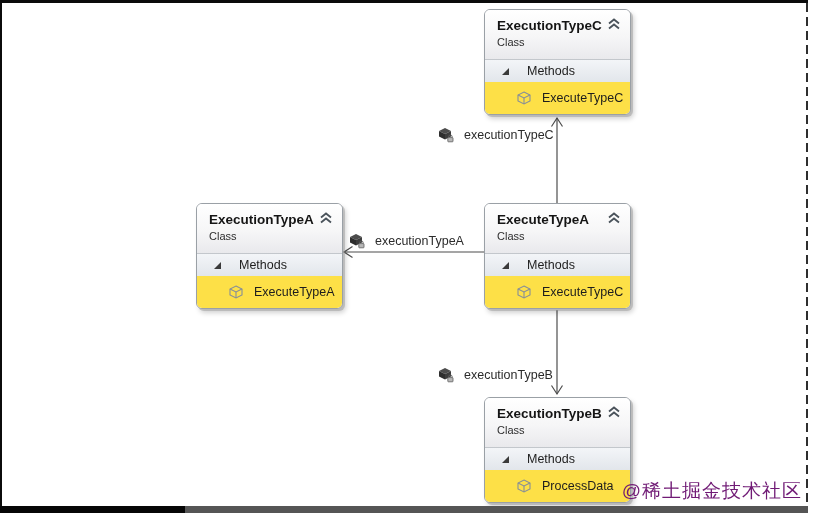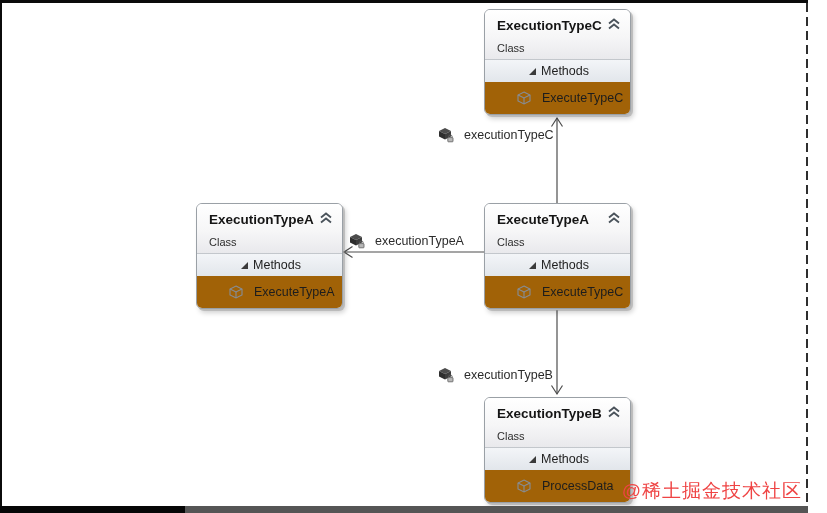--- a/index.html
+++ b/index.html
@@ -18,38 +18,38 @@
   
   .class-box{
     position:absolute;width:145px;border:1px solid #9aa0a6;border-radius:6px;
     background:#ffffff;overflow:hidden;
     box-shadow:2px 2px 0 rgba(150,150,150,.45), 3px 4px 5px rgba(0,0,0,.18);
   }
   .hdr{position:relative;height:42px;padding:7px 10px 0 12px;
     background:linear-gradient(180deg,#ffffff 0%,#f6f6f7 55%,#e9e9ec 100%);
     border-bottom:1px solid #c3c7cc;}
   .ttl{font-size:13.5px;font-weight:bold;color:#151515;line-height:17px;}
-  .sub{font-size:11px;color:#2d2d2d;margin-top:8px;}
+  .sub{font-size:11px;color:#2d2d2d;margin-top:2px;}
   .chev{position:absolute;top:8px;right:9px;width:14px;height:12px;cursor:pointer;}
-  .sect{height:22px;display:flex;align-items:center;gap:4px;padding-left:2px;
-    background:linear-gradient(180deg,#f3f5f8 0%,#e2e6eb 100%);justify-content:center;}
+  .sect{height:22px;display:flex;align-items:center;gap:17px;padding-left:16px;
+    background:linear-gradient(180deg,#f3f5f8 0%,#e2e6eb 100%);}
   .sect-lbl{font-size:12.5px;color:#1d1d1d;}
   .exp{width:9px;height:9px;}
-  .member{height:32px;display:flex;align-items:center;gap:11px;padding-left:32px;background:#a16207;}
+  .member{height:32px;display:flex;align-items:center;gap:11px;padding-left:32px;background:#fde047;}
   .mem-lbl{font-size:12.5px;color:#1d1d1d;}
   .cube{width:14px;height:14px;}
 
   
   .assoc-label{position:absolute;display:flex;align-items:center;gap:9px;height:17px;cursor:default;}
   .assoc-label span{font-size:12.5px;color:#2b2b2b;}
   .field-icon{width:19px;height:17px;flex:0 0 auto;}
 
   .connectors{position:absolute;top:0;left:0;width:827px;height:513px;pointer-events:none;}
 
-  .watermark{position:absolute;right:6px;bottom:9px;font-size:19px;color:#ef4444;letter-spacing:1px;}
+  .watermark{position:absolute;right:6px;bottom:9px;font-size:19px;color:#701a75;letter-spacing:1px;}
 </style>
 </head>
 <body>
 
 <div class="stage">
 
   <svg class="connectors" viewBox="0 0 827 513">
     <g stroke="#4d4d4d" stroke-width="1.2" fill="none">
       <line x1="557" y1="203" x2="557" y2="118"></line>
       <polyline points="551.5,126.5 557,118 562.5,126.5"></polyline>

